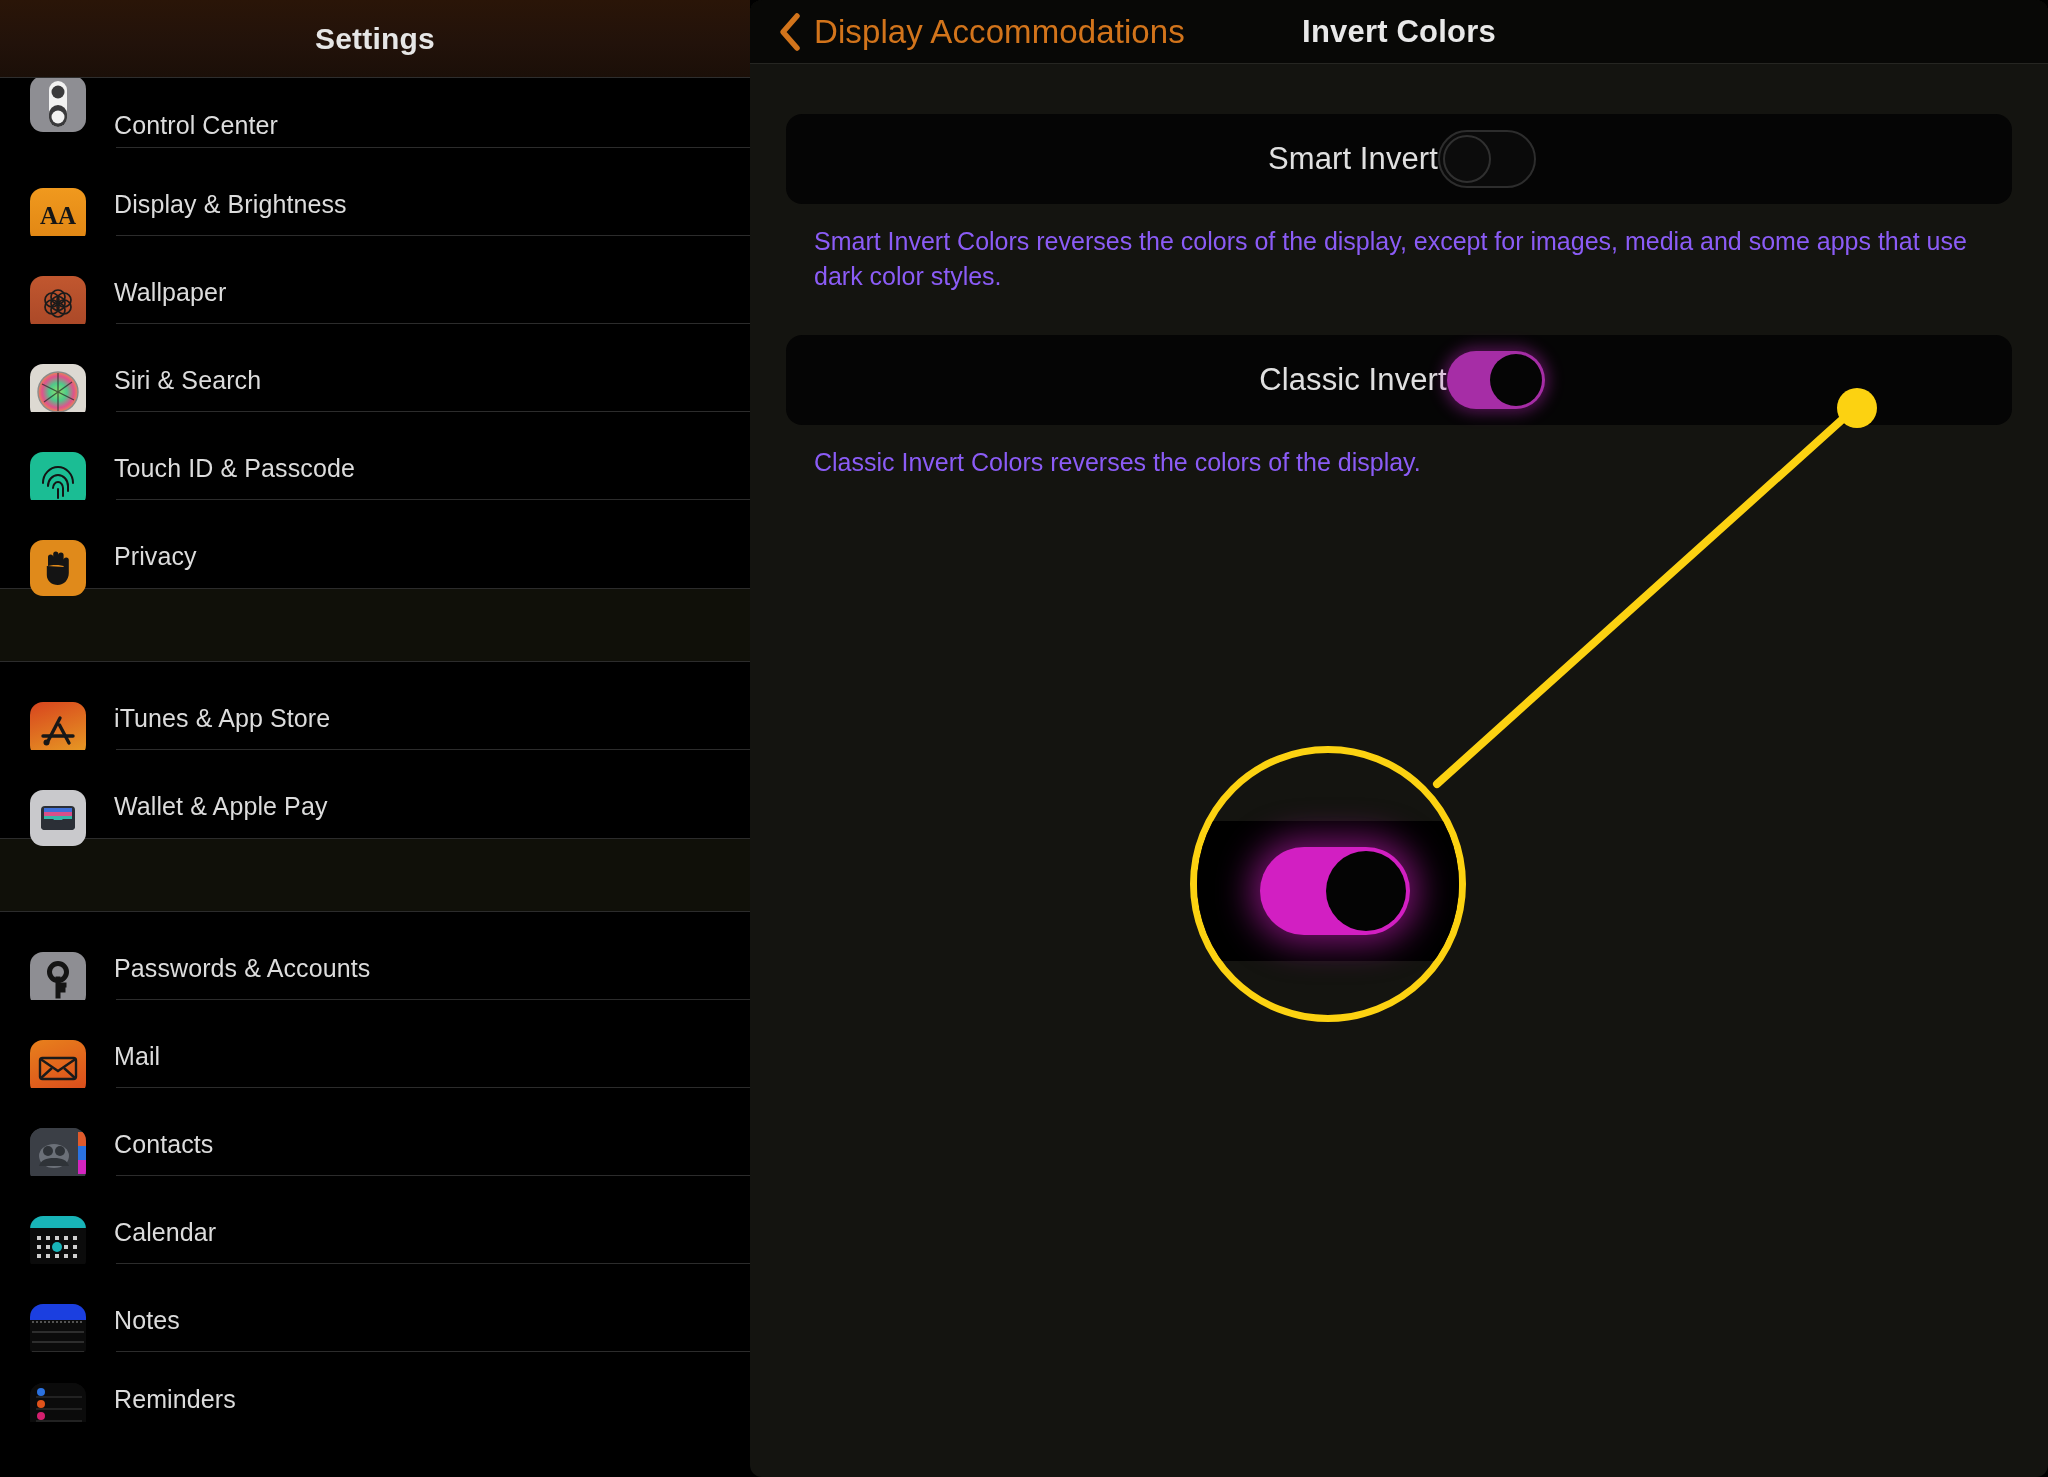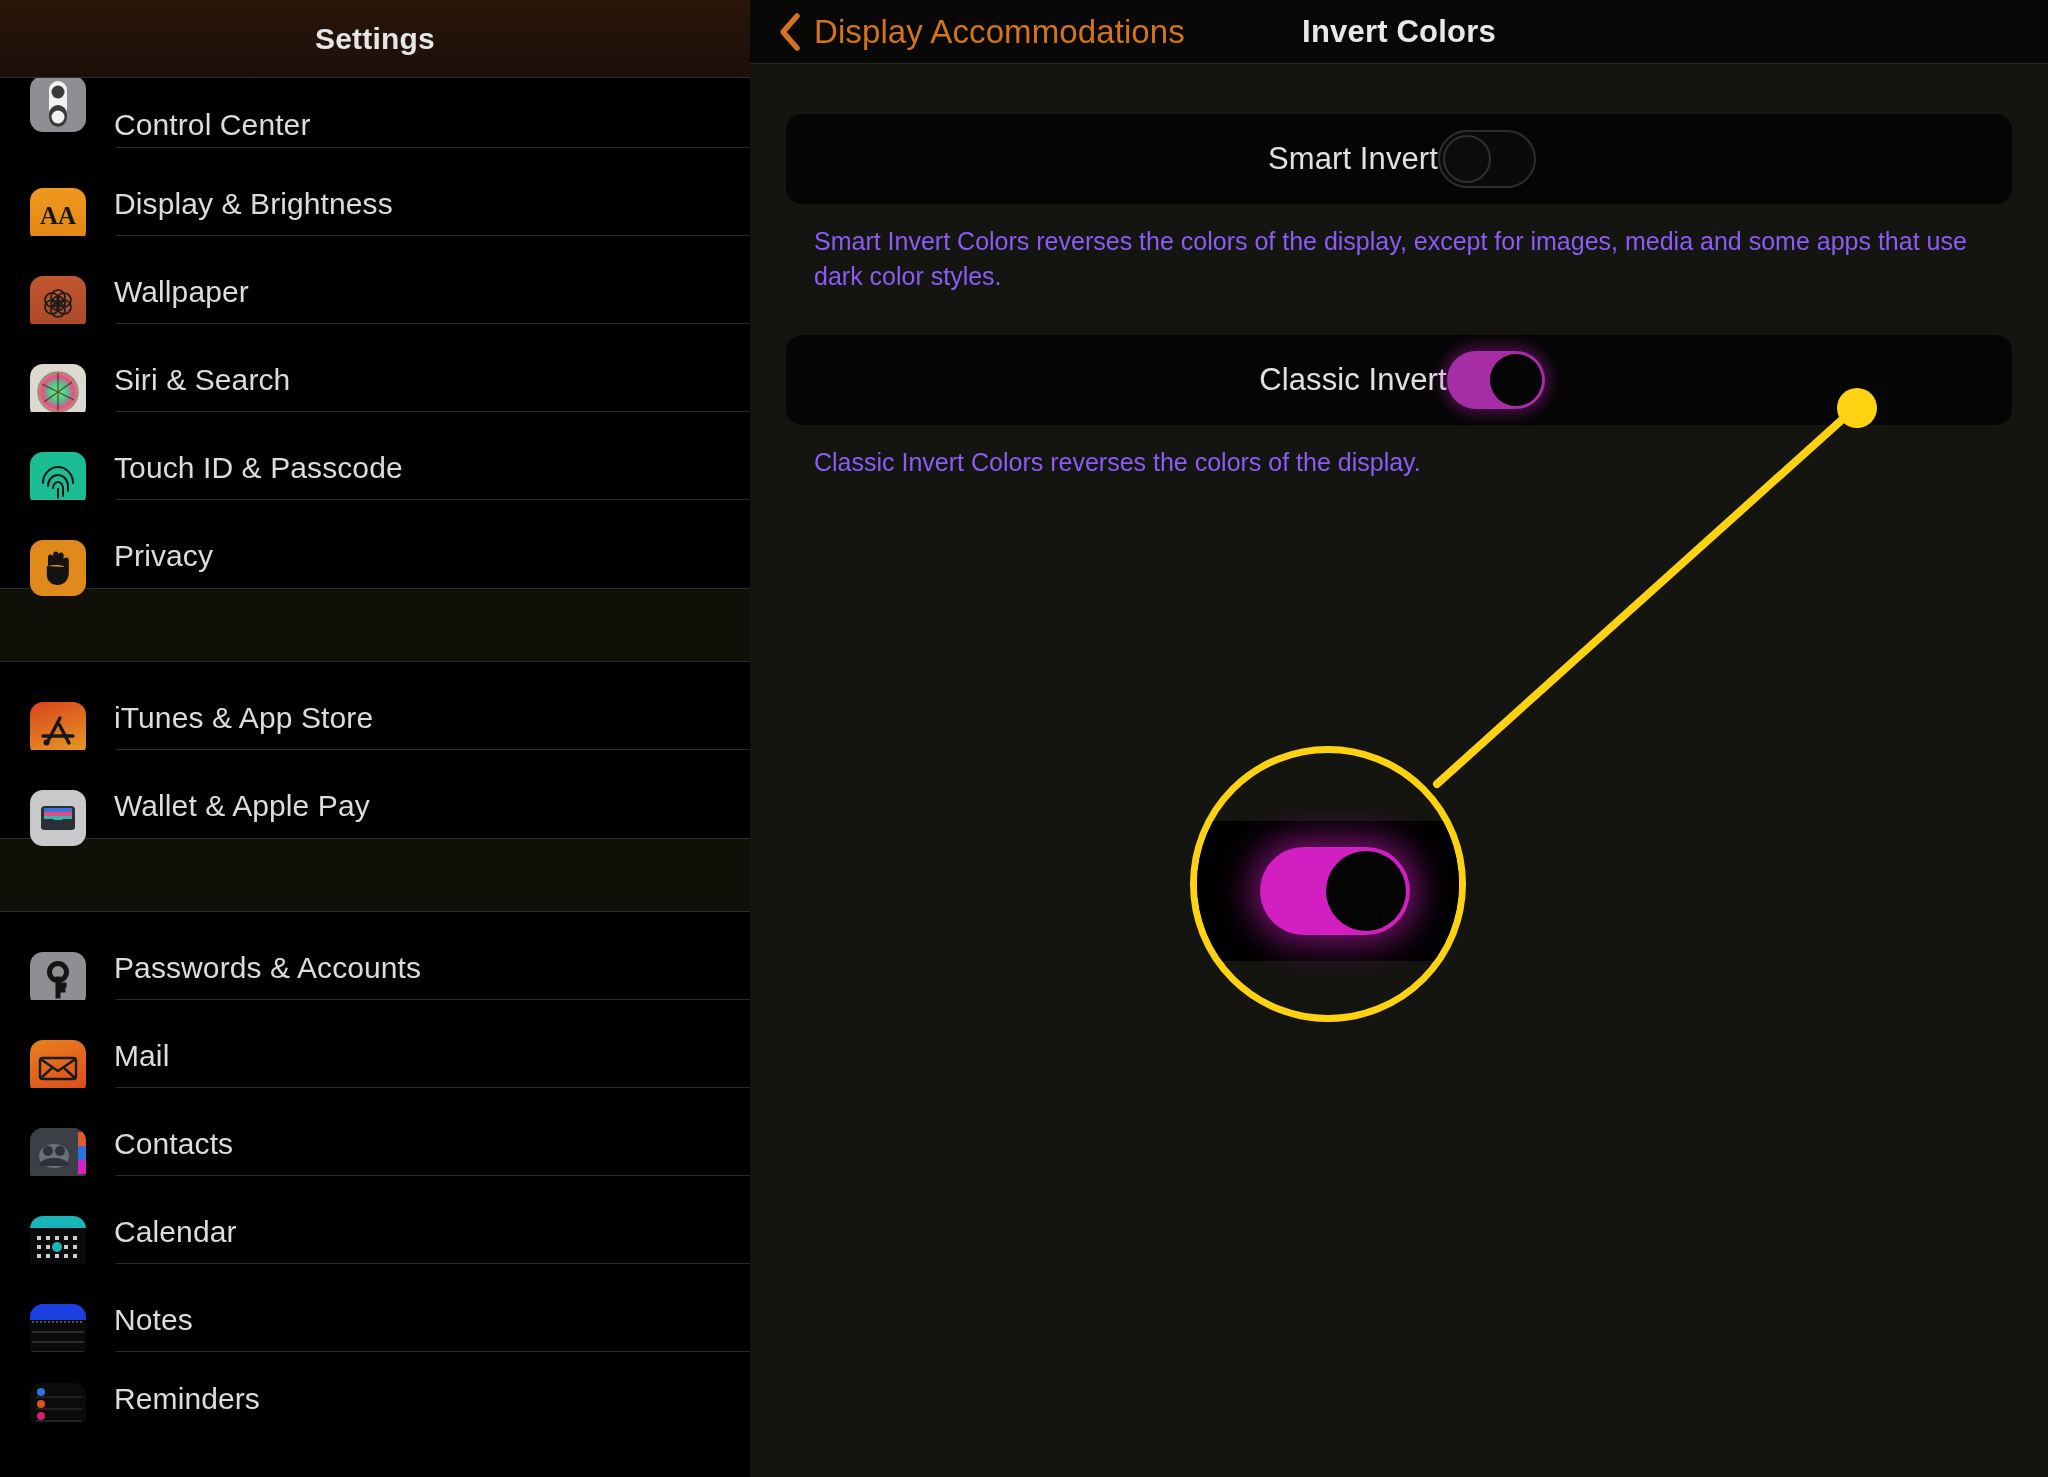--- a/index.html
+++ b/index.html
@@ -49,33 +49,34 @@
     border-top: 1px solid #2c2c2c;
     border-bottom: 1px solid #2c2c2c;
   }
   .sicon {
     width: 56px; height: 56px; border-radius: 13px;
     flex: 0 0 56px; position: relative; overflow: hidden;
     display: flex; align-items: center; justify-content: center; margin-top: 48px;
   }
   .slabel {
     margin-left: 28px;
-    color: #dcdcdc; font-size: 30px; letter-spacing: .1px;
+    color: #dcdcdc; font-size: 25px; letter-spacing: .1px;
     white-space: nowrap;
     margin-top: 24px;
   }
   .sicon svg { display: block; }
 
   
   #main {
     position: relative;
     flex: 1 1 auto;
     height: 1477px;
     background: #141410;
     overflow: hidden;
+    border-radius: 12px;
   }
   #main-header {
     position: relative; height: 64px;
     background: #080806;
     display: flex; align-items: center;
     border-bottom: 1px solid #262622;
   }
   #back-button {
     position: absolute; left: 28px; top: 0; height: 64px;
     display: flex; align-items: center; gap: 12px;

